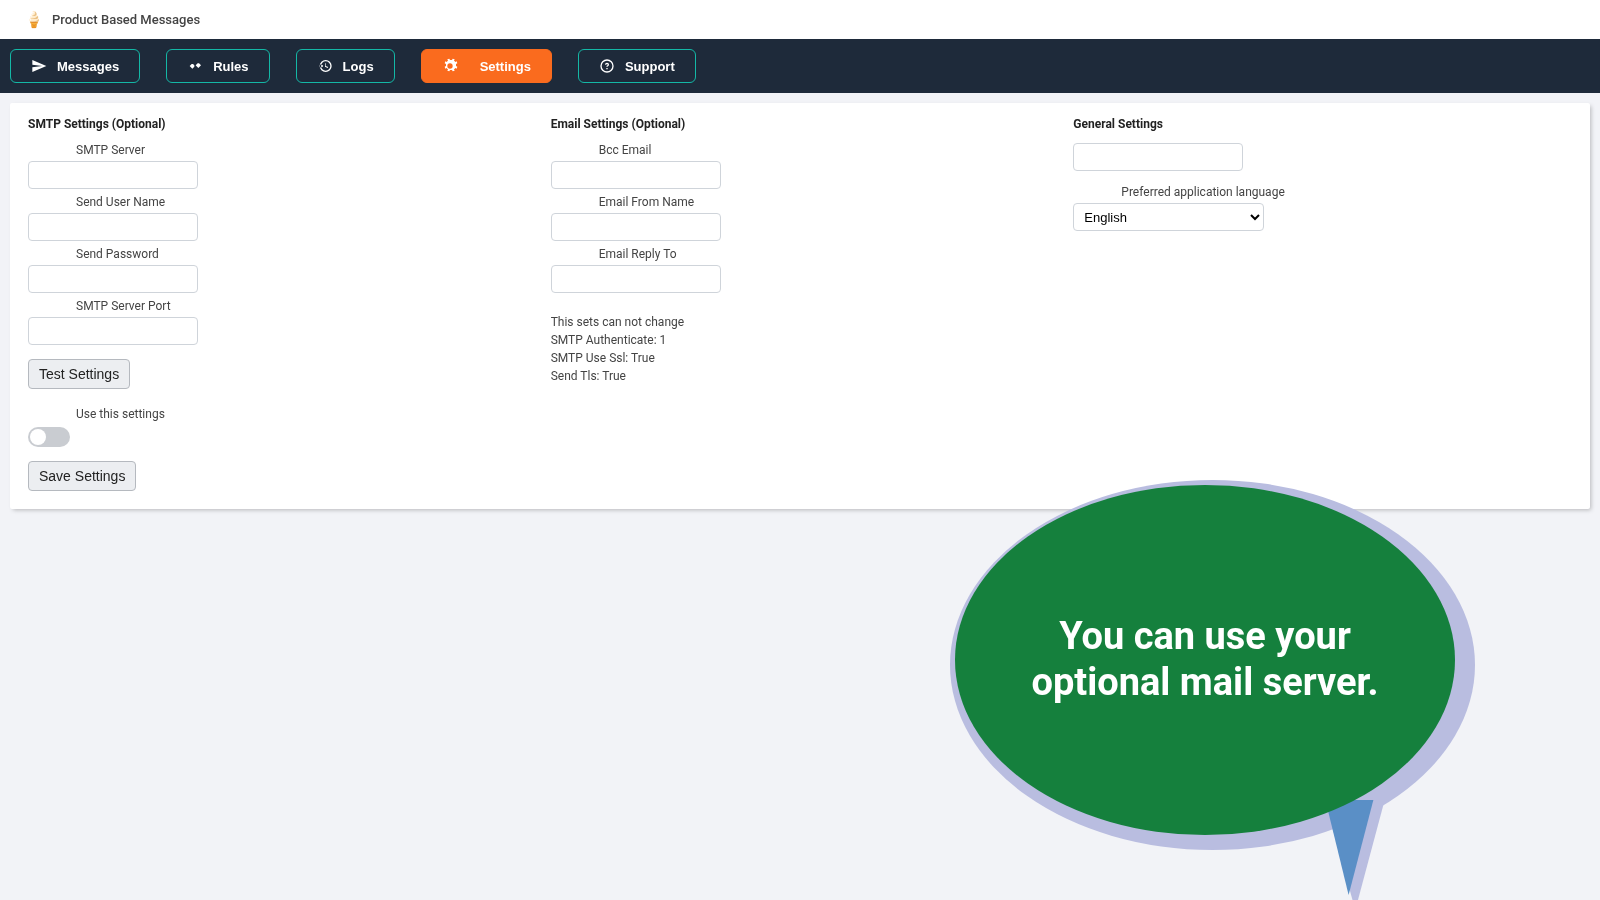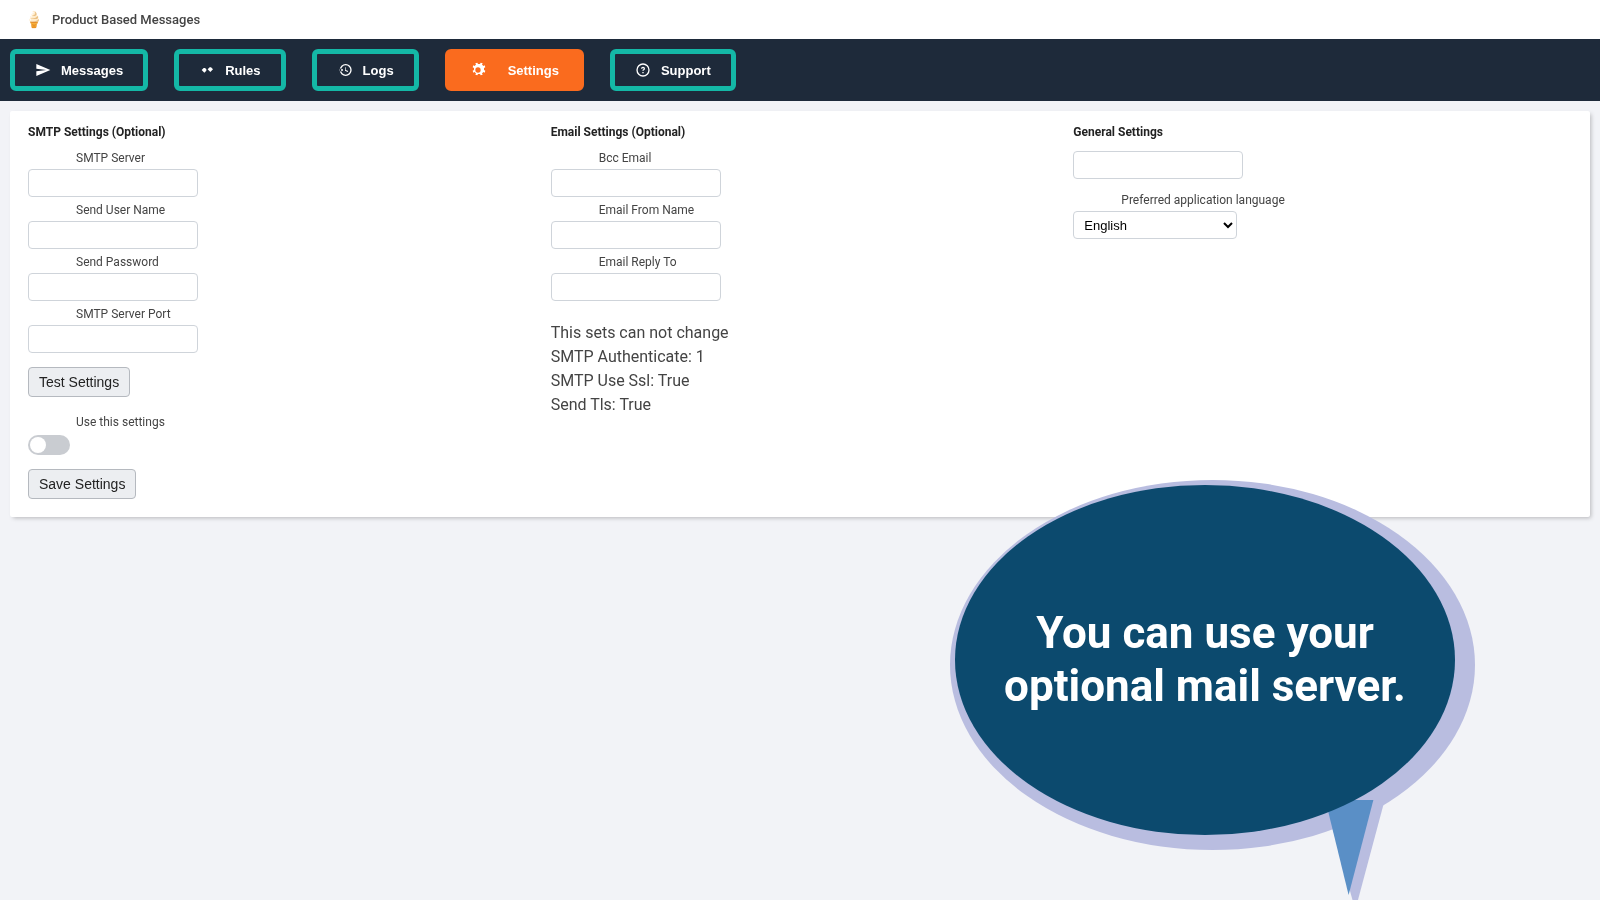--- a/index.html
+++ b/index.html
@@ -26,21 +26,21 @@
     background: #1e2a3a;
     padding: 10px 10px;
     display: flex;
     gap: 26px;
   }
   .nav-btn {
     display: inline-flex;
     align-items: center;
     gap: 10px;
     padding: 8px 20px;
-    border: 5px solid #14b8a6;
+    border: 1px solid #14b8a6;
     border-radius: 6px;
     background: transparent;
     color: #fff;
     font-size: 13px;
     font-weight: 600;
     cursor: pointer;
     text-align: right;
   }
   .nav-btn.active {
     background: #fa6b1e;
@@ -74,40 +74,40 @@
   .text-input {
     width: 170px;
     height: 28px;
     border: 1px solid #cfd4da;
     border-radius: 4px;
     padding: 4px 8px;
     font-size: 13px;
     background: #fff;
   }
   .select-input {
-    width: 164px;
+    width: 191px;
     height: 28px;
     border: 1px solid #cfd4da;
     border-radius: 4px;
     padding: 2px 6px;
     font-size: 13px;
     background: #fff;
   }
   .btn {
     margin-top: 14px;
     padding: 6px 10px;
     border: 1px solid #b5b9bf;
     border-radius: 4px;
     background: #eceef1;
     font-size: 14px;
     color: #222;
     cursor: pointer;
   }
   .info-text {
-    font-size: 16px;
+    font-size: 12px;
     color: #444;
     line-height: 1.5;
     margin-top: 20px;
   }
   .toggle {
     position: relative;
     width: 42px;
     height: 20px;
     background: #c9ccd1;
     border-radius: 20px;
@@ -131,28 +131,28 @@
     position: absolute;
     border-radius: 50%;
   }
   .speech-bg {
     width: 525px; height: 370px;
     background: #b9bde0;
     right: -20px; bottom: 55px;
   }
   .speech-fg {
     width: 500px; height: 350px;
-    background: #0c4a6e;
+    background: #15803d;
     right: 0; bottom: 70px;
     display: flex;
     align-items: center;
     justify-content: center;
     text-align: center;
     color: #fff;
-    font-size: 44px;
+    font-size: 38px;
     font-weight: 700;
     line-height: 1.2;
     padding: 40px;
   }
   .speech-tail-bg {
     position: absolute;
     right: 80px; bottom: -5px;
     width: 0; height: 0;
     border-left: 50px solid transparent;
     border-right: 10px solid transparent;

